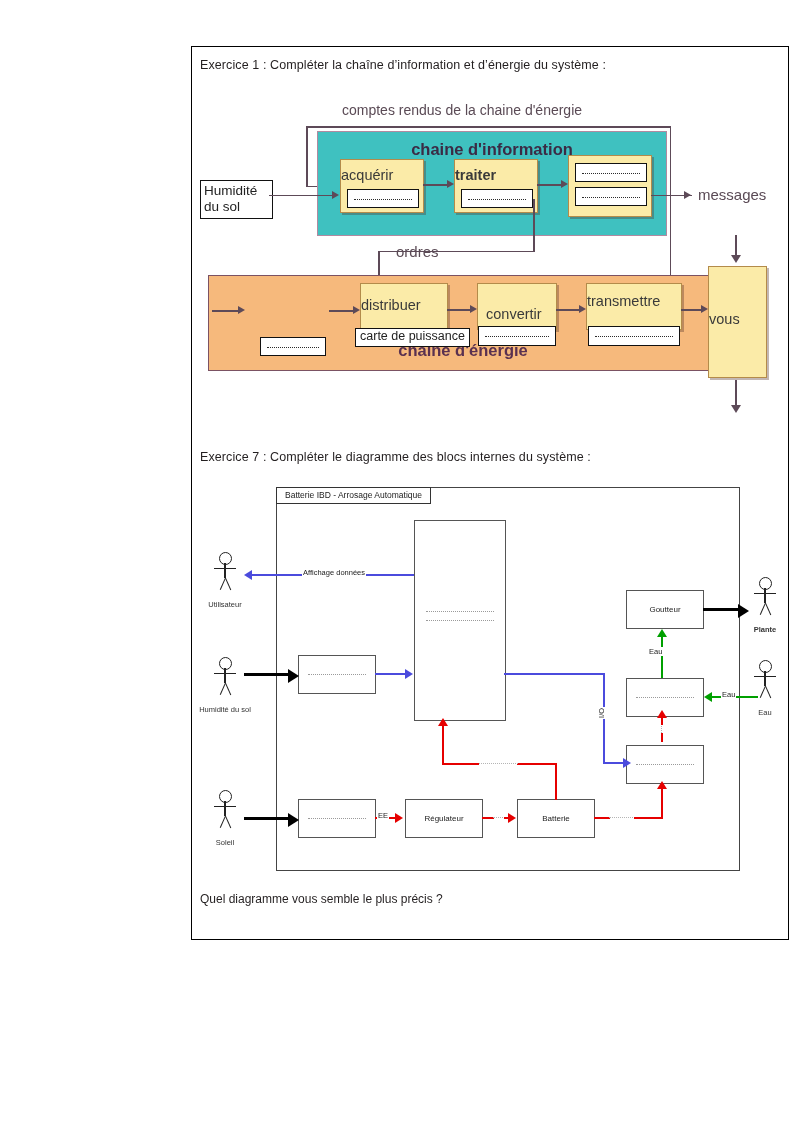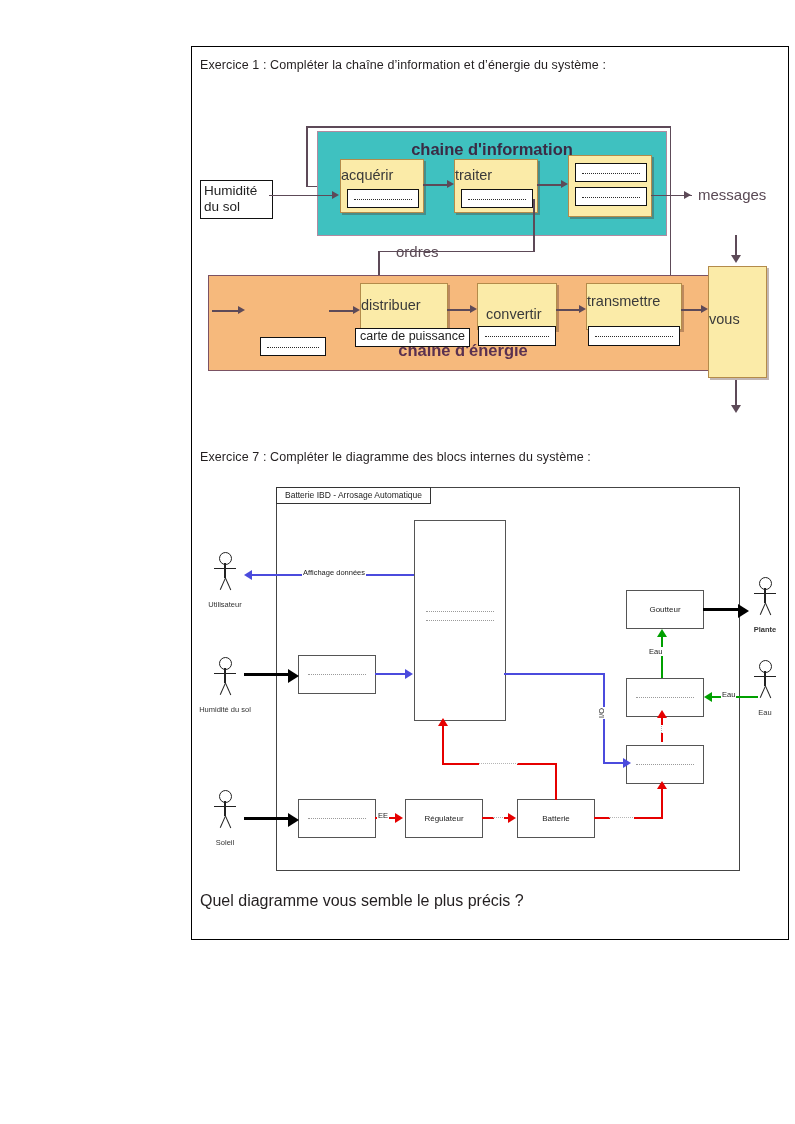--- a/index.html
+++ b/index.html
@@ -70,33 +70,34 @@
   .tip{position:absolute;width:0;height:0;}
   .tip.r{border-left:8px solid currentColor;border-top:5px solid transparent;border-bottom:5px solid transparent;}
   .tip.l{border-right:8px solid currentColor;border-top:5px solid transparent;border-bottom:5px solid transparent;}
   .tip.u{border-bottom:8px solid currentColor;border-left:5px solid transparent;border-right:5px solid transparent;}
   .cblu{color:#4b4bdd;} .cred{color:#e60000;} .cgrn{color:#00a000;} .cblk{color:#000;}
   .tip.big.r{border-left:11px solid currentColor;border-top:7px solid transparent;border-bottom:7px solid transparent;}
 
   .klab{position:absolute;font-size:7.5px;color:#222;background:#fff;padding:0 1px;white-space:nowrap;}
   .klab.vert{transform:rotate(90deg);transform-origin:left top;}
 
-  .qtext{position:absolute;font-size:16px;color:#231f20;white-space:nowrap;}
+  .qtext{position:absolute;font-size:12px;color:#231f20;white-space:nowrap;}
 </style>
 </head>
 <body>
 
 <div id="page">
 
   <div id="frame">
 
     <div class="exo-title" style="left:8px;top:11px;">Exercice 1 : Compléter la chaîne d’information et d’énergie du système :</div>
 
     <div id="ex1">
 
+      <div class="cap" style="left:150px;top:55px;">comptes rendus de la chaine d'énergie</div>
 
       <div class="ln h" style="left:114px;top:79px;width:365px;"></div>
       <div class="ln v" style="left:114px;top:79px;height:61px;"></div>
       <div class="ln h" style="left:114px;top:138.5px;width:27px;"></div>
       <div class="ar r" style="left:140px;top:134.5px;"></div>
       <div class="ln v" style="left:477.5px;top:79px;height:204px;"></div>
       <div class="ln h" style="left:477.5px;top:282px;width:26px;"></div>
 
       <div class="teal" style="left:125px;top:84px;width:348px;height:103px;">
         <div class="bandtitle" style="left:0;top:8px;">chaine d'information</div>
@@ -110,21 +111,21 @@
       <div class="ln h" style="left:77px;top:147.5px;width:64px;"></div>
       <div class="ar r" style="left:140px;top:143.5px;"></div>
 
       <div class="ybox" style="left:148px;top:112px;width:82px;height:52px;">
         <div class="lab" style="top:8px;">acquérir</div>
         <div class="blank" style="left:6px;top:29px;width:70px;height:17px;"></div>
       </div>
       <div class="ln h" style="left:231px;top:137px;width:25px;"></div>
       <div class="ar r" style="left:255px;top:133px;"></div>
 
-      <div class="ybox" style="left:262px;top:112px;width:82px;height:52px;">
+      <div class="ybox" style="left:262px;top:112px;width:82px;height:52px;font-weight:bold;">
         <div class="lab" style="top:8px;">traiter</div>
         <div class="blank" style="left:6px;top:29px;width:70px;height:17px;"></div>
       </div>
       <div class="ln h" style="left:345px;top:137px;width:25px;"></div>
       <div class="ar r" style="left:369px;top:133px;"></div>
 
       <div class="ybox" style="left:376px;top:108px;width:82px;height:60px;">
         <div class="blank" style="left:6px;top:7px;width:70px;height:17px;"></div>
         <div class="blank" style="left:6px;top:31px;width:70px;height:17px;"></div>
       </div>

